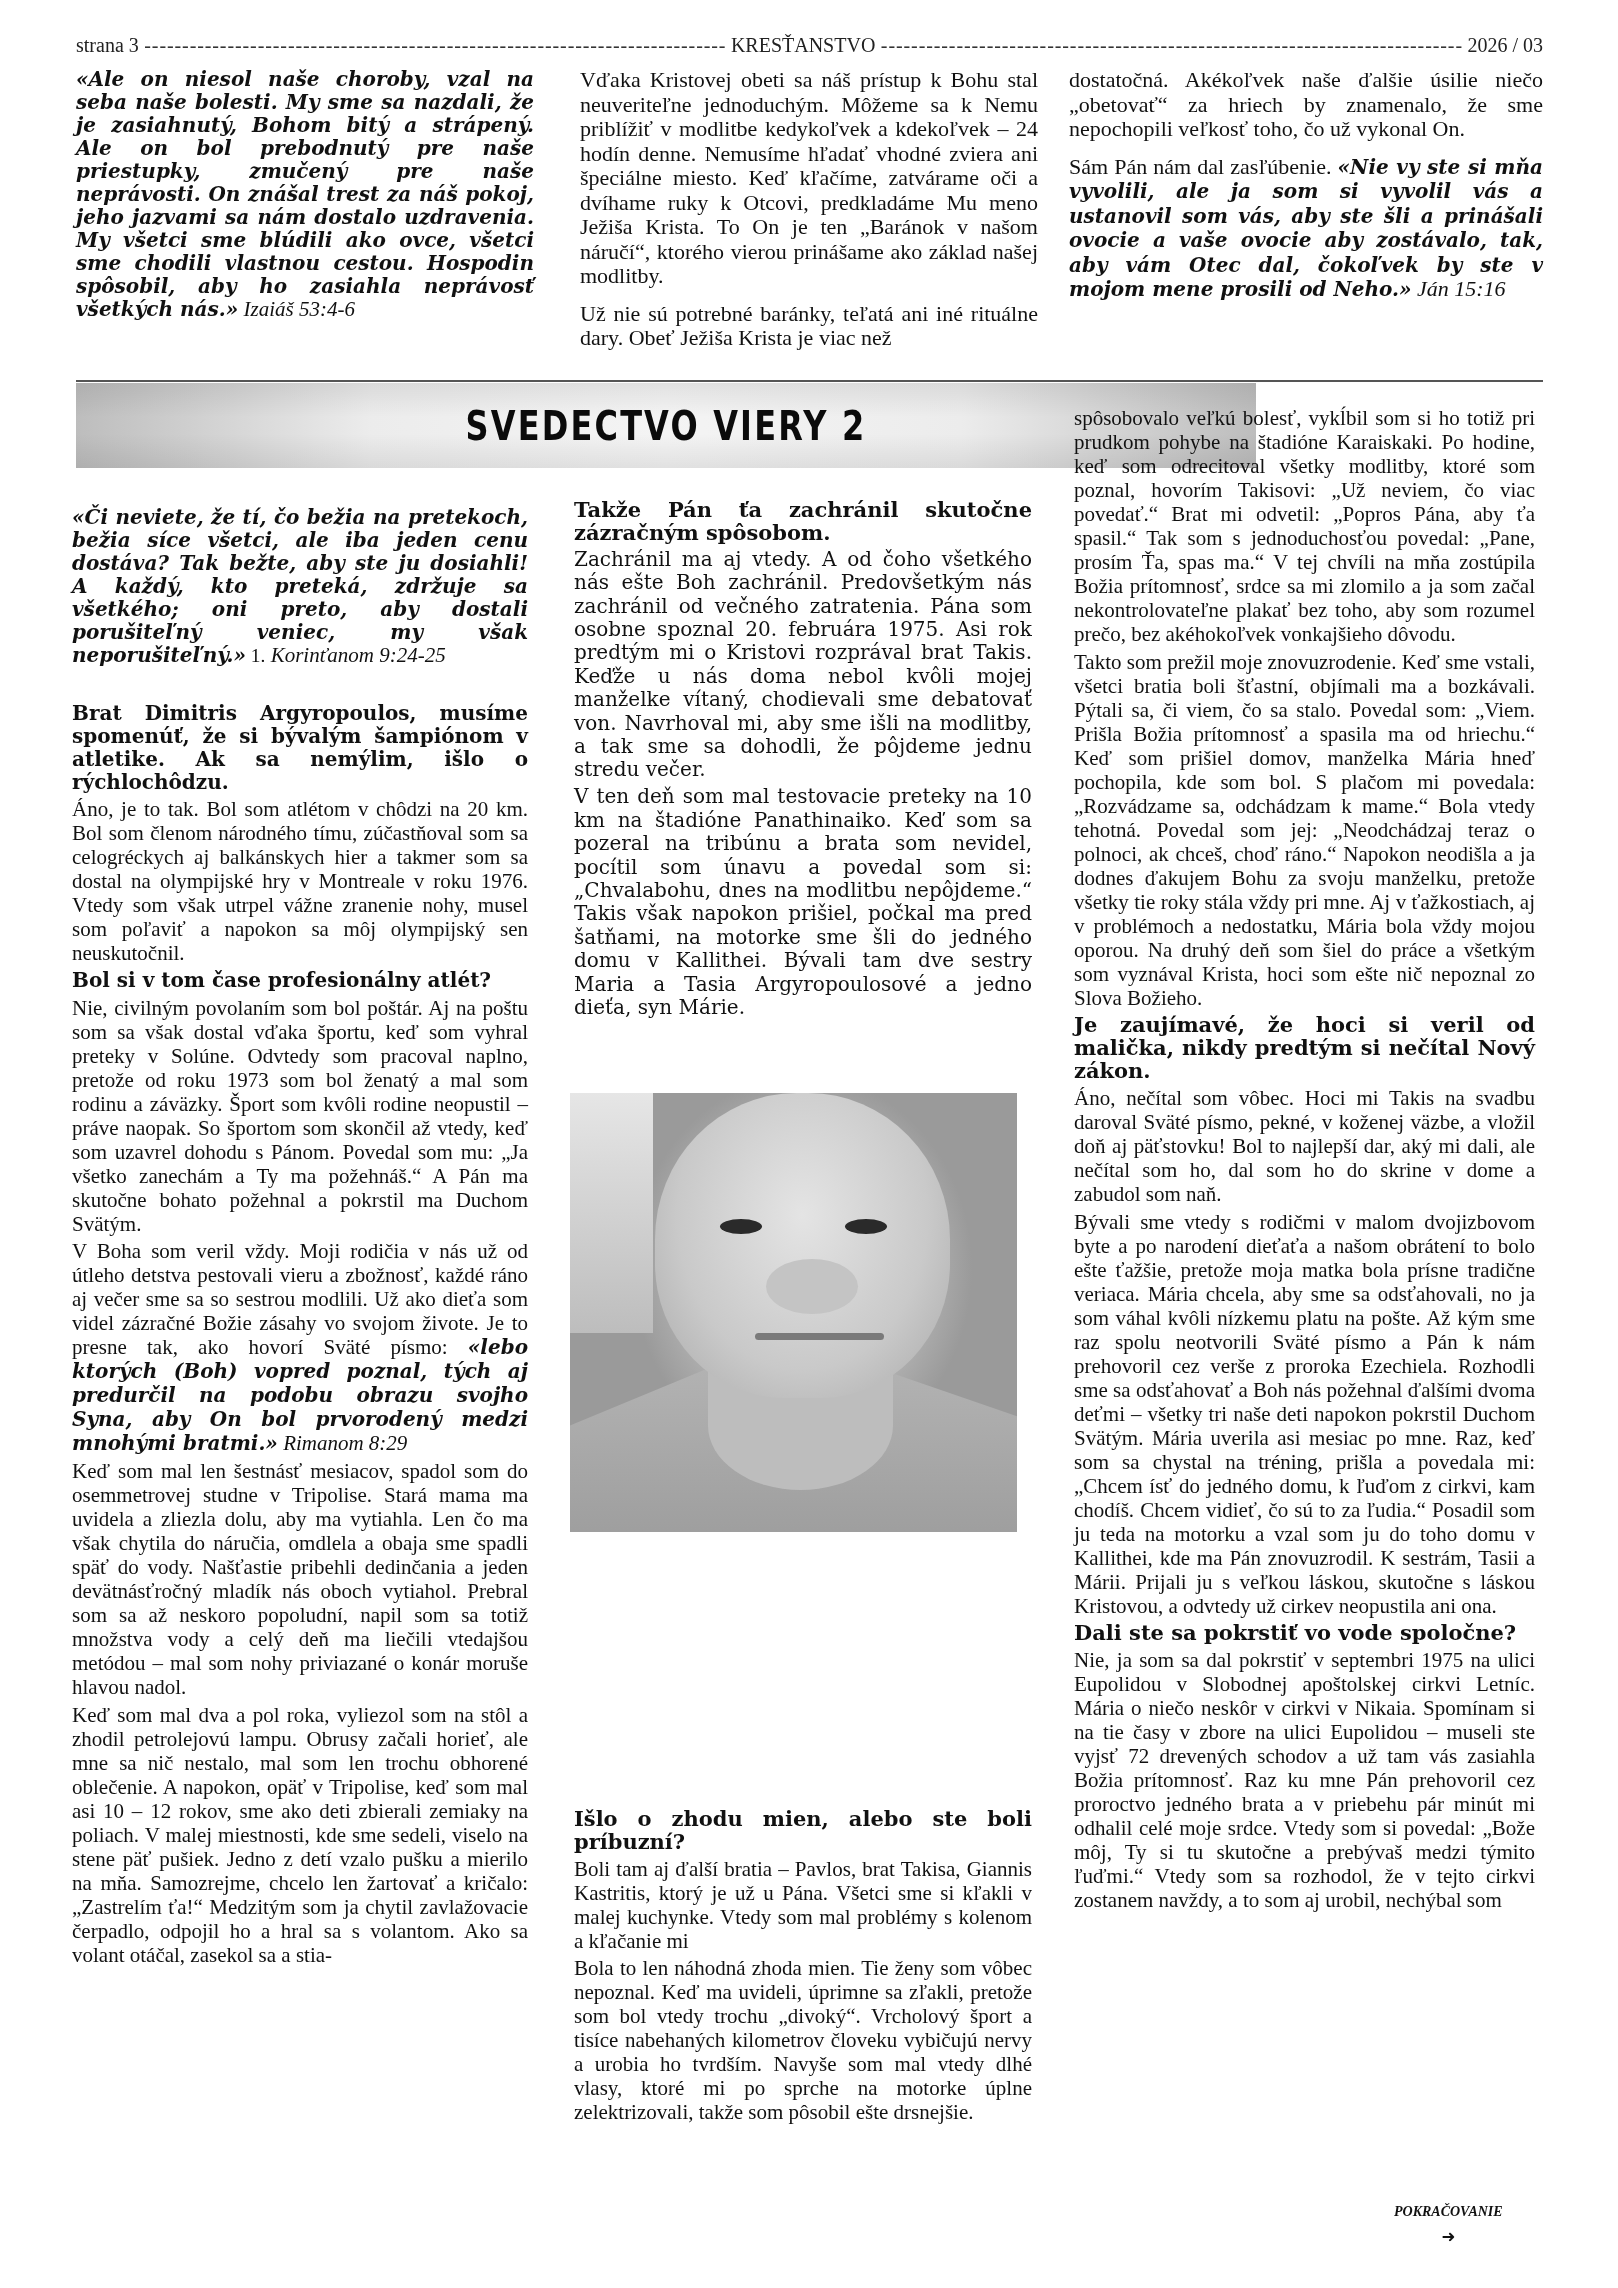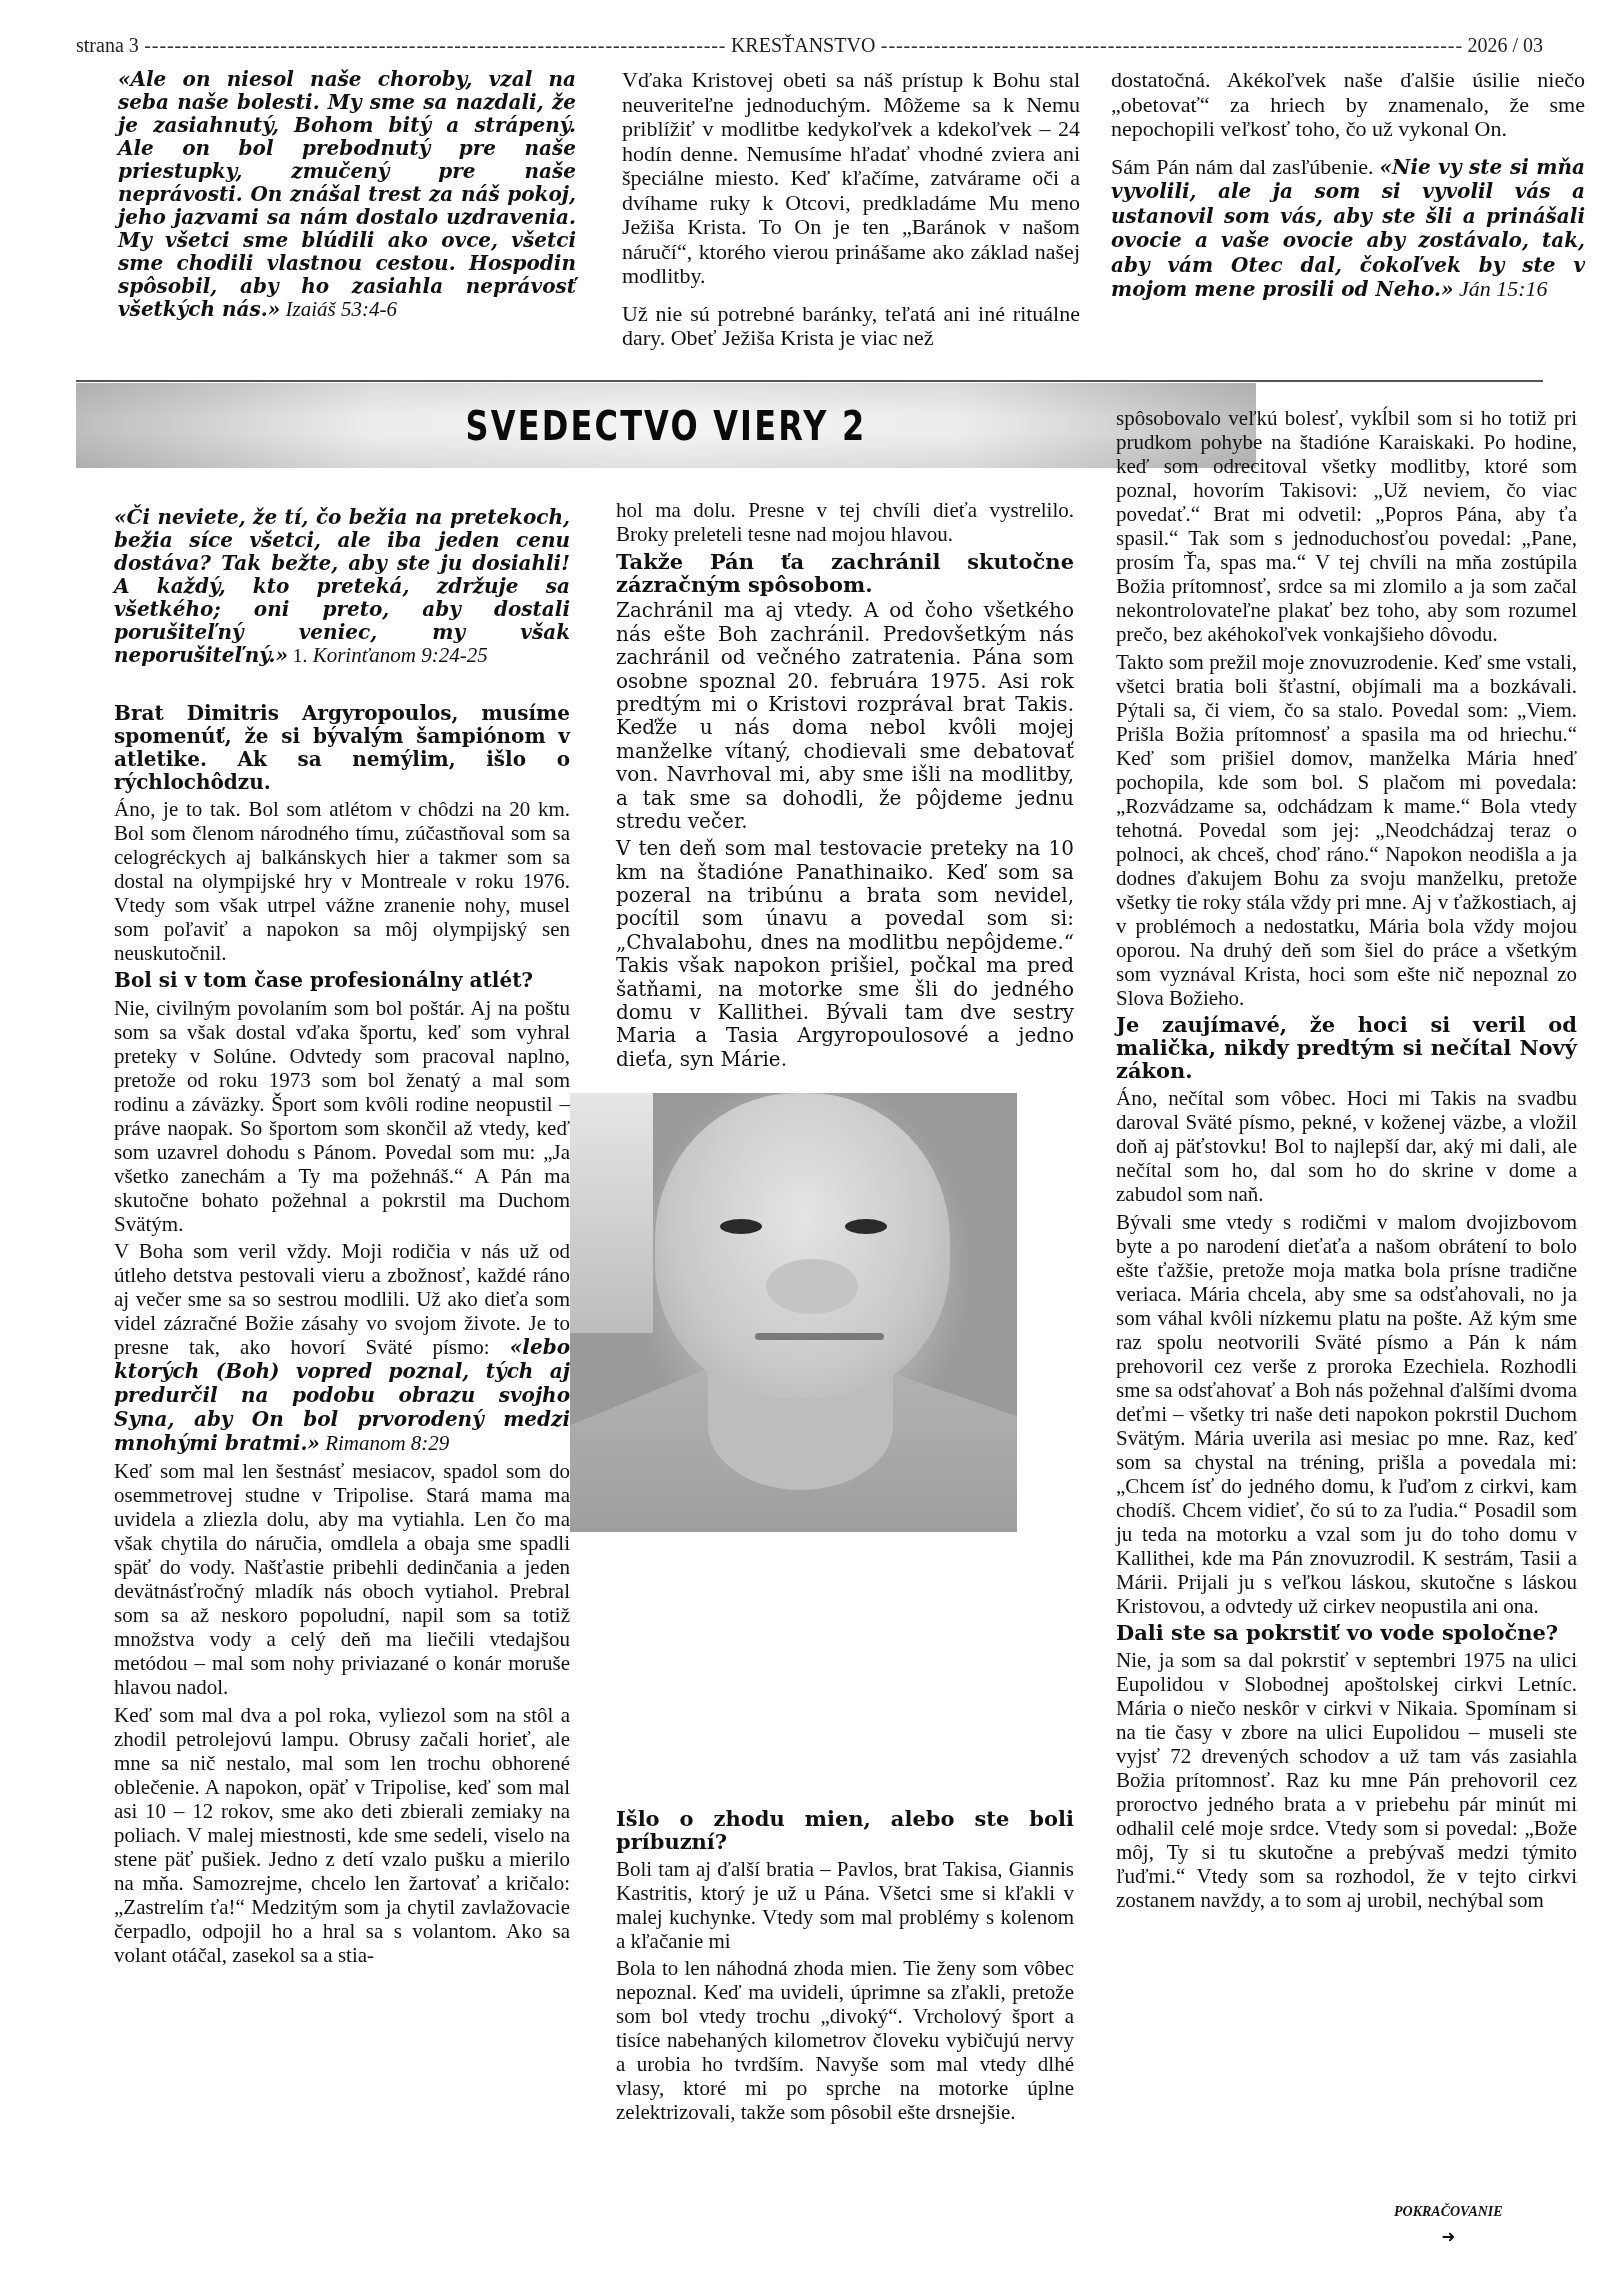--- a/index.html
+++ b/index.html
@@ -3,21 +3,21 @@
 <meta charset="utf-8">
 <style>
   html, body { margin:0; padding:0; background:#ffffff; }
   body { width:1619px; height:2289px; position:relative; overflow:hidden;
          font-family:"DejaVu Serif", "Liberation Serif", serif; color:#111; }
   .page-header { position:absolute; left:76px; top:31px; width:1467px; height:28px;
          font-family:"Liberation Serif", serif; font-size:20px; color:#222;
          display:flex; align-items:center; white-space:nowrap; overflow:hidden; }
   .page-header .dash { flex:1; overflow:hidden; letter-spacing:0.9px; margin:0 5.5px; color:#333; }
   .col { position:absolute; font-size:20px; line-height:23px; text-align:justify;
-         hyphens:manual;margin-left:42px; }
+         hyphens:manual; }
   .col p { margin:0 0 3.7px 0; }
   .col p.gap { margin-top:13px; }
   .bi { font-weight:bold; font-style:italic; }
   .it { font-style:italic; }
   .q { font-weight:bold; font-family:"DejaVu Serif", serif; margin:5.5px 0 3.7px 0; line-height:23px; }
   .top1 { left:76px; top:68px; width:458px; }
   .top2 { left:580px; top:68px; width:458px; font-family:"Liberation Serif", serif; font-size:22px; line-height:24.5px; }
   .top3 { left:1069px; top:68px; width:474px; font-family:"Liberation Serif", serif; font-size:22px; line-height:24.5px; }
   .top3 .bi { font-family:"DejaVu Serif", serif; font-size:20px; }
   .rule { position:absolute; left:76px; top:380px; width:1467px; height:1.8px; background:#555; }
@@ -87,21 +87,20 @@
   <p class="q">Brat Dimitris Argyropoulos, musíme spomenúť, že si bývalým šampiónom v atletike. Ak sa nemýlim, išlo o rýchlochôdzu.</p>
   <p class="body">Áno, je to tak. Bol som atlétom v chôdzi na 20 km. Bol som členom národného tímu, zúčastňoval som sa celogréckych aj balkánskych hier a takmer som sa dostal na olympijské hry v Montreale v roku 1976. Vtedy som však utrpel vážne zranenie nohy, musel som poľaviť a napokon sa môj olympijský sen neuskutočnil.</p>
   <p class="q">Bol si v tom čase profesionálny atlét?</p>
   <p class="body">Nie, civilným povolaním som bol poštár. Aj na poštu som sa však dostal vďaka športu, keď som vyhral preteky v Solúne. Odvtedy som pracoval naplno, pretože od roku 1973 som bol ženatý a mal som rodinu a záväzky. Šport som kvôli rodine neopustil – práve naopak. So športom som skončil až vtedy, keď som uzavrel dohodu s Pánom. Povedal som mu: „Ja všetko zanechám a Ty ma požehnáš.“ A Pán ma skutočne bohato požehnal a pokrstil ma Duchom Svätým.</p>
   <p class="body"><span>V Boha som veril vždy. Moji rodičia v nás už od útleho detstva pestovali vieru a zbožnosť, každé ráno aj večer sme sa so sestrou modlili. Už ako dieťa som videl zázračné Božie zásahy vo svojom živote. Je to presne tak, ako hovorí Sväté písmo: </span><span class="bi" style="font-family:'DejaVu Serif',serif;font-size:20px;">«lebo ktorých (Boh) vopred poznal, tých aj predurčil na podobu obrazu svojho Syna, aby On bol prvorodený medzi mnohými bratmi.»</span><span class="it"> Rimanom 8:29</span></p>
   <p class="body">Keď som mal len šestnásť mesiacov, spadol som do osemmetrovej studne v Tripolise. Stará mama ma uvidela a zliezla dolu, aby ma vytiahla. Len čo ma však chytila do náručia, omdlela a obaja sme spadli späť do vody. Našťastie pribehli dedinčania a jeden devätnásťročný mladík nás oboch vytiahol. Prebral som sa až neskoro popoludní, napil som sa totiž množstva vody a celý deň ma liečili vtedajšou metódou – mal som nohy priviazané o konár moruše hlavou nadol.</p>
   <p class="body">Keď som mal dva a pol roka, vyliezol som na stôl a zhodil petrolejovú lampu. Obrusy začali horieť, ale mne sa nič nestalo, mal som len trochu obhorené oblečenie. A napokon, opäť v Tripolise, keď som mal asi 10 – 12 rokov, sme ako deti zbierali zemiaky na poliach. V malej miestnosti, kde sme sedeli, viselo na stene päť pušiek. Jedno z detí vzalo pušku a mierilo na mňa. Samozrejme, chcelo len žartovať a kričalo: „Zastrelím ťa!“ Medzitým som ja chytil zavlažovacie čerpadlo, odpojil ho a hral sa s volantom. Ako sa volant otáčal, zasekol sa a stia-</p>
 </div>
 
 <div class="col c2">
-  <p class="body">hol ma dolu. Presne v tej chvíli dieťa vystrelilo. Broky preleteli tesne nad mojou hlavou.</p>
   <p class="q">Takže Pán ťa zachránil skutočne zázračným spôsobom.</p>
   <p class="bodyd">Zachránil ma aj vtedy. A od čoho všetkého nás ešte Boh zachránil. Predovšetkým nás zachránil od večného zatratenia. Pána som osobne spoznal 20. februára 1975. Asi rok predtým mi o Kristovi rozprával brat Takis. Keďže u nás doma nebol kvôli mojej manželke vítaný, chodievali sme debatovať von. Navrhoval mi, aby sme išli na modlitby, a tak sme sa dohodli, že pôjdeme jednu stredu večer.</p>
   <p class="bodyd">V ten deň som mal testovacie preteky na 10 km na štadióne Panathinaiko. Keď som sa pozeral na tribúnu a brata som nevidel, pocítil som únavu a povedal som si: „Chvalabohu, dnes na modlitbu nepôjdeme.“ Takis však napokon prišiel, počkal ma pred šatňami, na motorke sme šli do jedného domu v Kallithei. Bývali tam dve sestry Maria a Tasia Argyropoulosové a jedno dieťa, syn Márie.</p>
 </div>
 
 <div class="photo">
   <div class="bg-left"></div>
   <div class="shirt"></div>
   <div class="neck"></div>
   <div class="face"></div>

